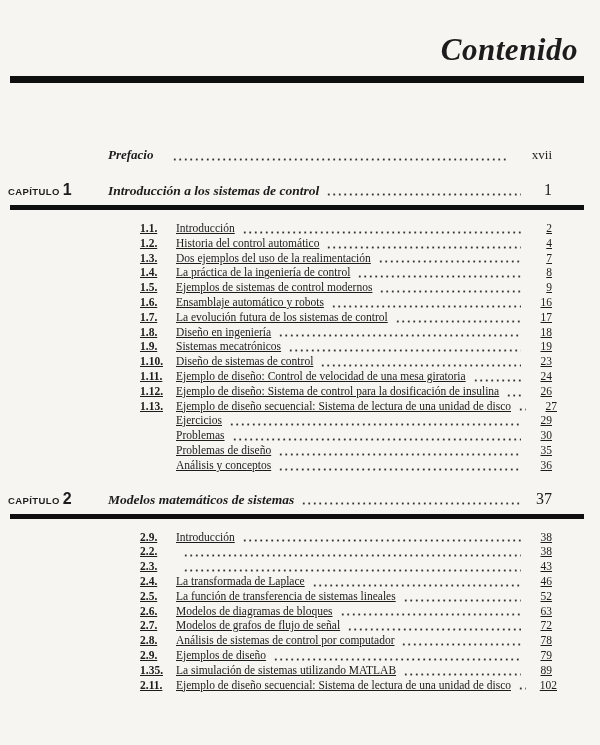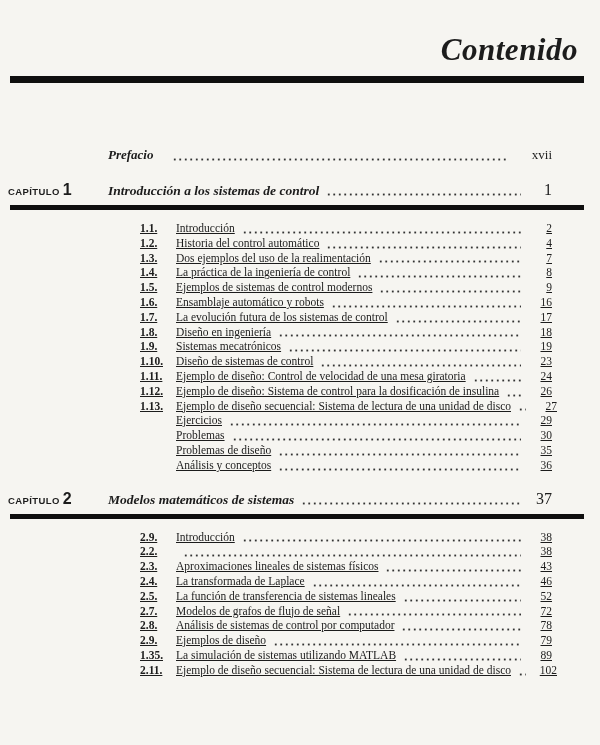--- a/index.html
+++ b/index.html
@@ -211,37 +211,42 @@
           <span class="leader"></span>
           <span class="pg">38</span>
         </div>
       <div class="toc-row">
           <span class="num">2.2.</span>
           <span class="leader"></span>
           <span class="pg">38</span>
         </div>
       <div class="toc-row">
           <span class="num">2.3.</span>
-          <span class="t">Aproximaciones lineales de sistemas físicos</span>
           <span class="leader"></span>
           <span class="pg">43</span>
         </div>
       <div class="toc-row">
           <span class="num">2.4.</span>
           <span class="t">La transformada de Laplace</span>
           <span class="leader"></span>
           <span class="pg">46</span>
         </div>
       <div class="toc-row">
           <span class="num">2.5.</span>
           <span class="t">La función de transferencia de sistemas lineales</span>
           <span class="leader"></span>
           <span class="pg">52</span>
         </div>
       <div class="toc-row">
+          <span class="num">2.6.</span>
+          <span class="t">Modelos de diagramas de bloques</span>
+          <span class="leader"></span>
+          <span class="pg">63</span>
+        </div>
+      <div class="toc-row">
           <span class="num">2.7.</span>
           <span class="t">Modelos de grafos de flujo de señal</span>
           <span class="leader"></span>
           <span class="pg">72</span>
         </div>
       <div class="toc-row">
           <span class="num">2.8.</span>
           <span class="t">Análisis de sistemas de control por computador</span>
           <span class="leader"></span>
           <span class="pg">78</span>

